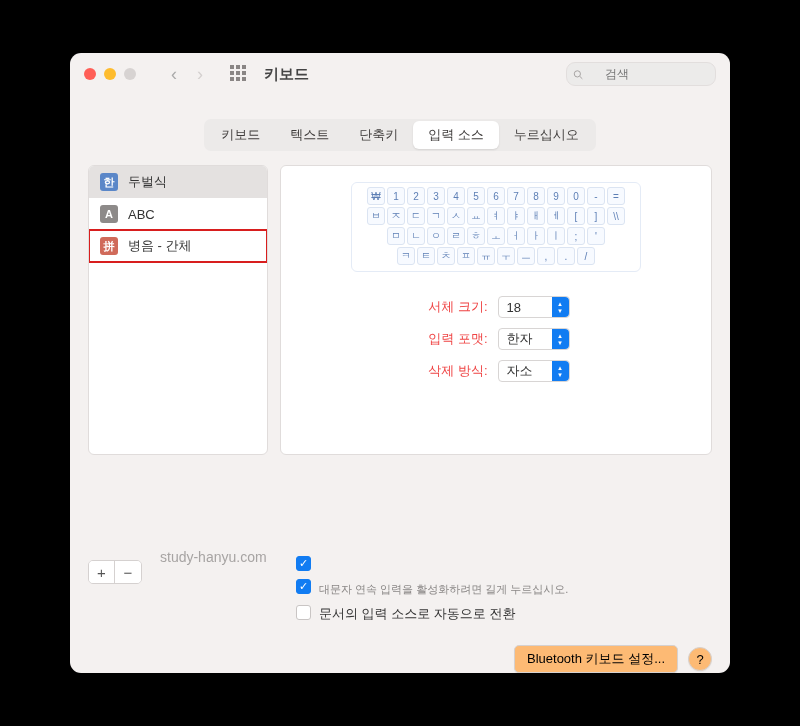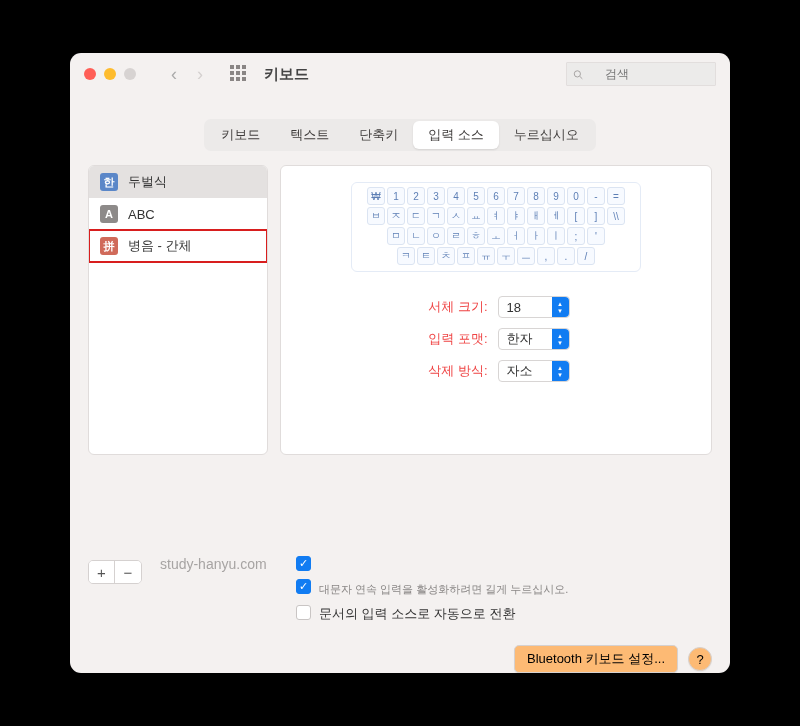--- a/index.html
+++ b/index.html
@@ -40,21 +40,21 @@
     .nav-btn { background:none; border:none; width:24px; height:24px; color:#aaa; font-size:18px; cursor:default; }
     .grid-icon { margin-left:10px; width:18px; height:18px; display:grid; grid-template-columns:repeat(3,4px); grid-template-rows:repeat(3,4px); gap:2px; }
     .grid-icon i { display:block; background:#8a8685; width:4px; height:4px; }
     .title { font-size:15px; font-weight:600; margin-left:8px; color:#444; }
     .search {
       margin-left:auto;
       width:150px;
       height:24px;
       background:#ecebea;
       border:1px solid #e2dedd;
-      border-radius:1px;
+      border-radius:9px;
       display:flex; align-items:center; padding:0 6px;
       color:#a6a3a2;
       gap:22px;
     }
     .search input { border:none; background:none; outline:none; width:100%; font-size:12px; color:#555; }
     .tabs-row { display:flex; justify-content:center; padding:24px 0 14px; }
     .tabs {
       display:flex;
       background:#eceae9;
       border-radius:7px;
@@ -283,21 +283,21 @@
         </div>
       </div>
     </div>
   </div>
 
   <div class="controls-row rel">
     <div class="plusminus">
       <button class="pm-btn">+</button>
       <button class="pm-btn">−</button>
     </div>
-    <span class="watermark" style="left:90px; top:8px;">study-hanyu.com</span>
+    <span class="watermark" style="left:90px; top:1px;">study-hanyu.com</span>
 
     <div class="checklist">
       <div class="ck-row">
         <div class="ck-box checked">✓</div>
       </div>
       <div class="ck-row">
         <div class="ck-box checked">✓</div>
         <div>
           <div class="ck-sub">대문자 연속 입력을 활성화하려면 길게 누르십시오.</div>
         </div>

